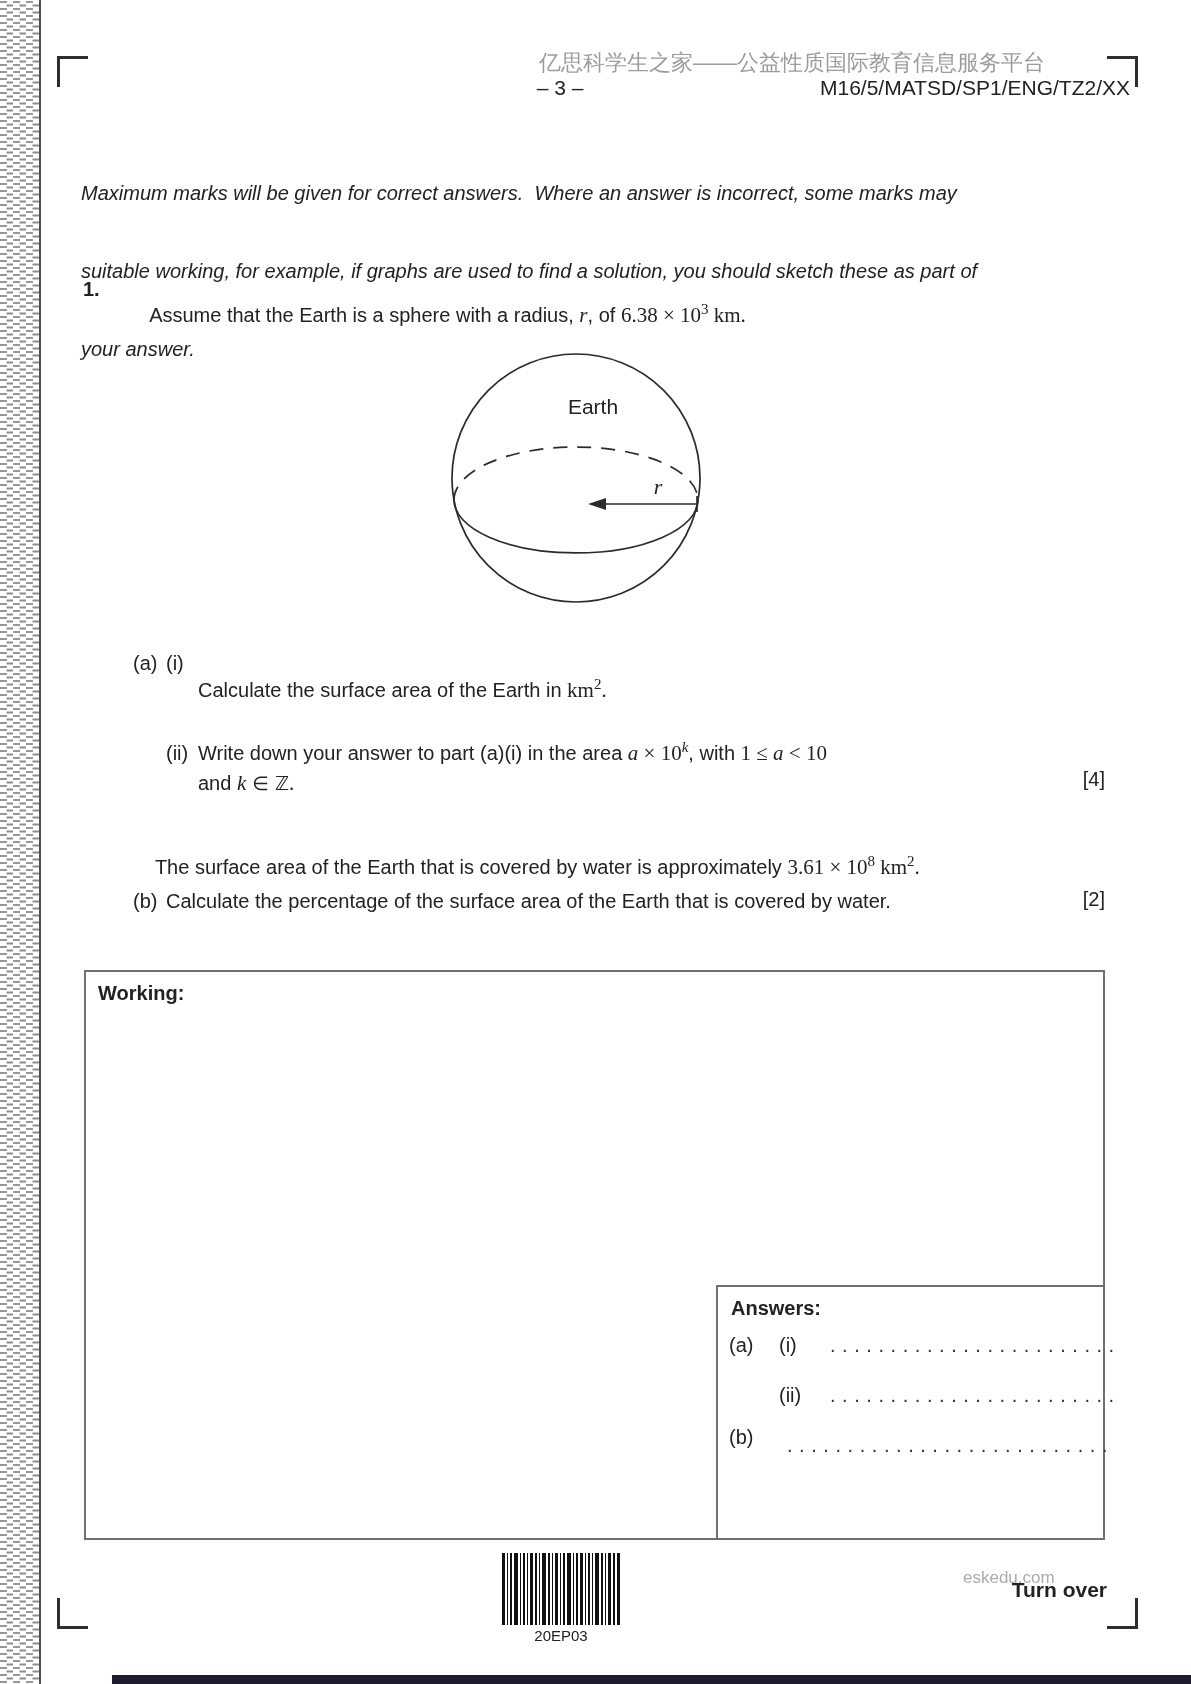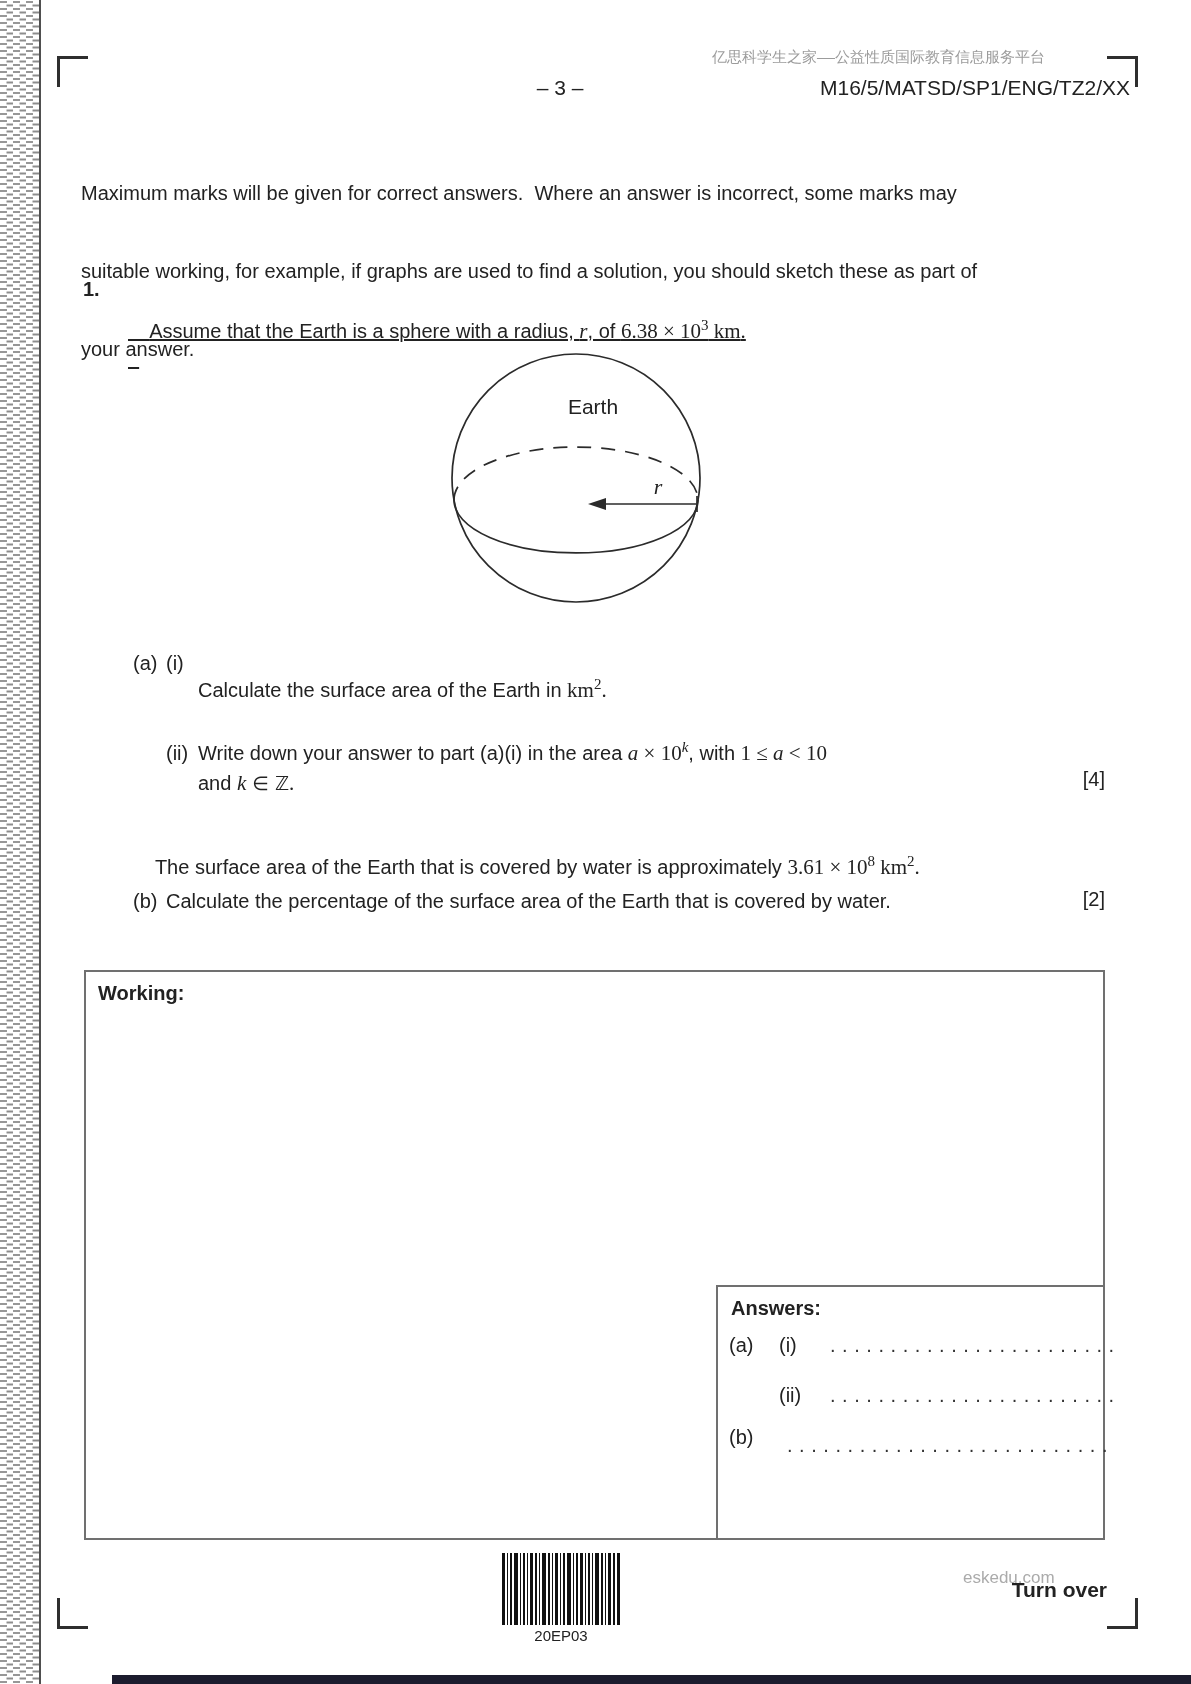--- a/index.html
+++ b/index.html
@@ -1,20 +1,20 @@
 <!DOCTYPE html>
 <html><head>
 <meta charset="utf-8">
 <style>
   html,body{margin:0;padding:0;background:#d9d9d9;}
   #page{position:relative;width:1191px;height:1684px;background:#ffffff;
         font-family:"Liberation Sans","DejaVu Sans",sans-serif;color:#222;overflow:hidden;}
   .abs{position:absolute;}
   .t{font-size:20px;line-height:26px;white-space:pre;}
-  .wrapline{white-space:pre;}
+  .wrapline{white-space:pre;font-style:italic;}
   .b{font-weight:bold;}
   .gray{color:#9c9c9c;}
   .math{font-family:"Liberation Serif","DejaVu Serif",serif;font-size:21px;}
   .mi{font-style:italic;}
   .msup{font-size:15px;position:relative;top:-8px;font-family:"Liberation Serif","DejaVu Serif",serif;}
   .mbb{font-family:"DejaVu Sans",sans-serif;font-size:19px;}
   .corner{position:absolute;width:28px;height:28px;border:0 solid #2e2e2e;}
   .corner.tl{border-top-width:3px;border-left-width:3px;}
   .corner.tr{border-top-width:3px;border-right-width:3px;}
   .corner.bl{border-bottom-width:3px;border-left-width:3px;}
@@ -39,32 +39,32 @@
     </defs>
     <rect width="41" height="1684" fill="url(#bindpat)"></rect>
     <rect x="39" width="2" height="1684" fill="#4f4f4f"></rect>
   </svg>
 
   <div class="corner tl" style="left:57px;top:56px;"></div>
   <div class="corner tr" style="left:1107px;top:56px;"></div>
   <div class="corner bl" style="left:57px;top:1598px;"></div>
   <div class="corner br" style="left:1107px;top:1598px;"></div>
 
-  <div class="abs gray" style="top:48px;right:146px;font-size:15px;font-family:Liberation Mono, monospace;">亿思科学生之家——公益性质国际教育信息服务平台</div>
+  <div class="abs gray" style="top:48px;right:146px;font-size:22px;">亿思科学生之家——公益性质国际教育信息服务平台</div>
   <div class="abs" style="top:76px;left:520px;width:80px;text-align:center;font-size:21px;">– 3 –</div>
   <div class="abs" style="top:76px;right:61px;font-size:21px;">M16/5/MATSD/SP1/ENG/TZ2/XX</div>
 
   <div class="abs t" style="left:81px;top:128px;">
     <div class="wrapline">Maximum marks will be given for correct answers.  Where an answer is incorrect, some marks may</div>
     <div class="wrapline">suitable working, for example, if graphs are used to find a solution, you should sketch these as part of</div>
     <div class="wrapline">your answer.</div>
   </div>
 
   <span class="abs t b" style="left:83px;top:276px;">1.</span>
-  <div class="abs t" style="left:128px;top:292px;text-decoration:underline;">
+  <div class="abs t" style="left:128px;top:276px;">
     <span>Assume that the Earth is a sphere with a radius, </span><span class="math mi">r</span><span>, of </span><span class="math">6.38 × 10</span><span class="msup">3</span><span class="math"> km</span><span class="math">.</span>
   </div>
 
   <svg class="abs" style="left:430px;top:336px;" width="292" height="280" viewBox="0 0 292 280">
     <circle cx="146" cy="142" r="124" fill="none" stroke="#2b2b2b" stroke-width="1.7"></circle>
     <path d="M 24 164 A 122 53 0 0 1 268 164" fill="none" stroke="#2b2b2b" stroke-width="1.7" stroke-dasharray="14 10"></path>
     <path d="M 24 164 A 122 53 0 0 0 268 164" fill="none" stroke="#2b2b2b" stroke-width="1.7"></path>
     <line x1="174" y1="168" x2="266" y2="168" stroke="#2b2b2b" stroke-width="1.7"></line>
     <polygon points="158,168 176,162 176,174" fill="#2b2b2b"></polygon>
     <line x1="267" y1="160" x2="267" y2="176" stroke="#2b2b2b" stroke-width="1.7"></line>

